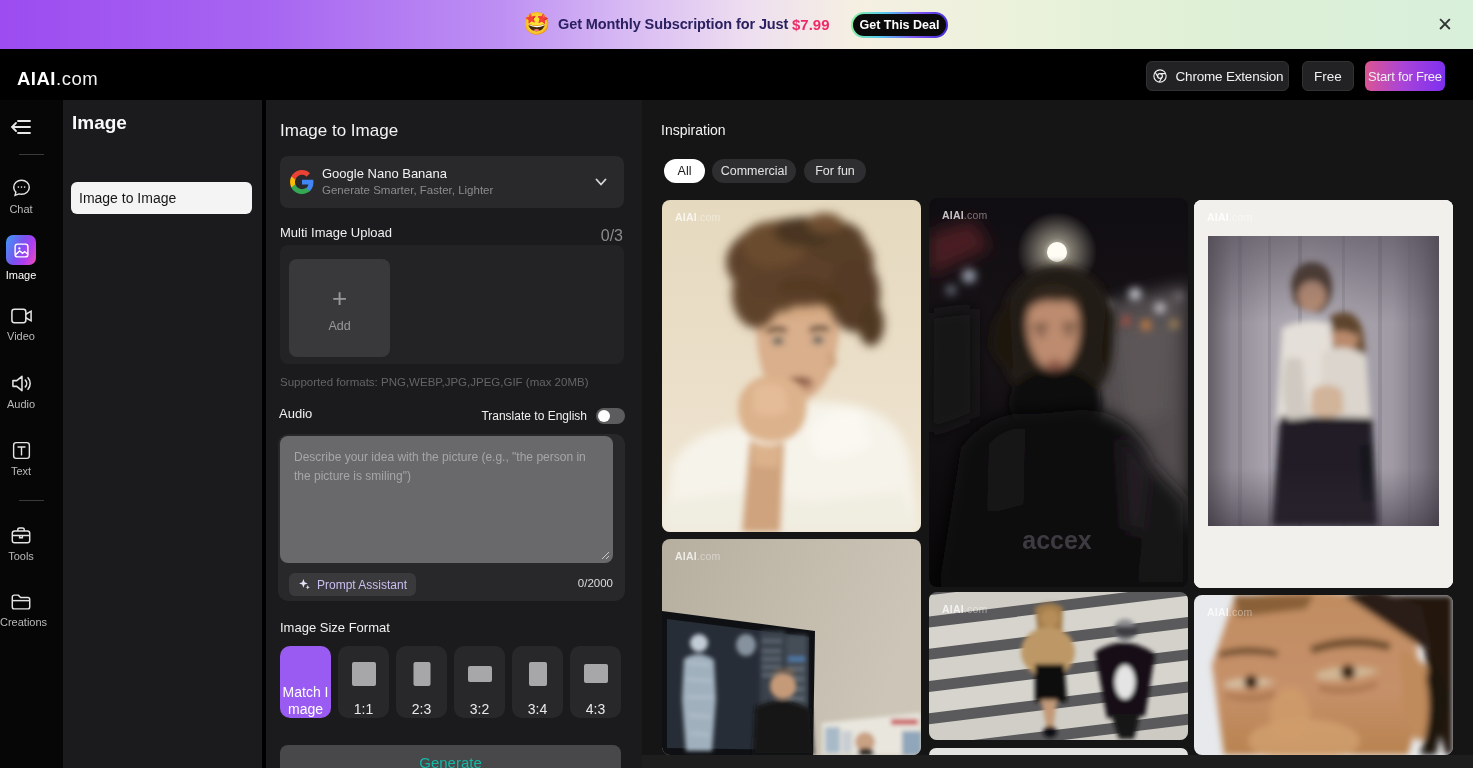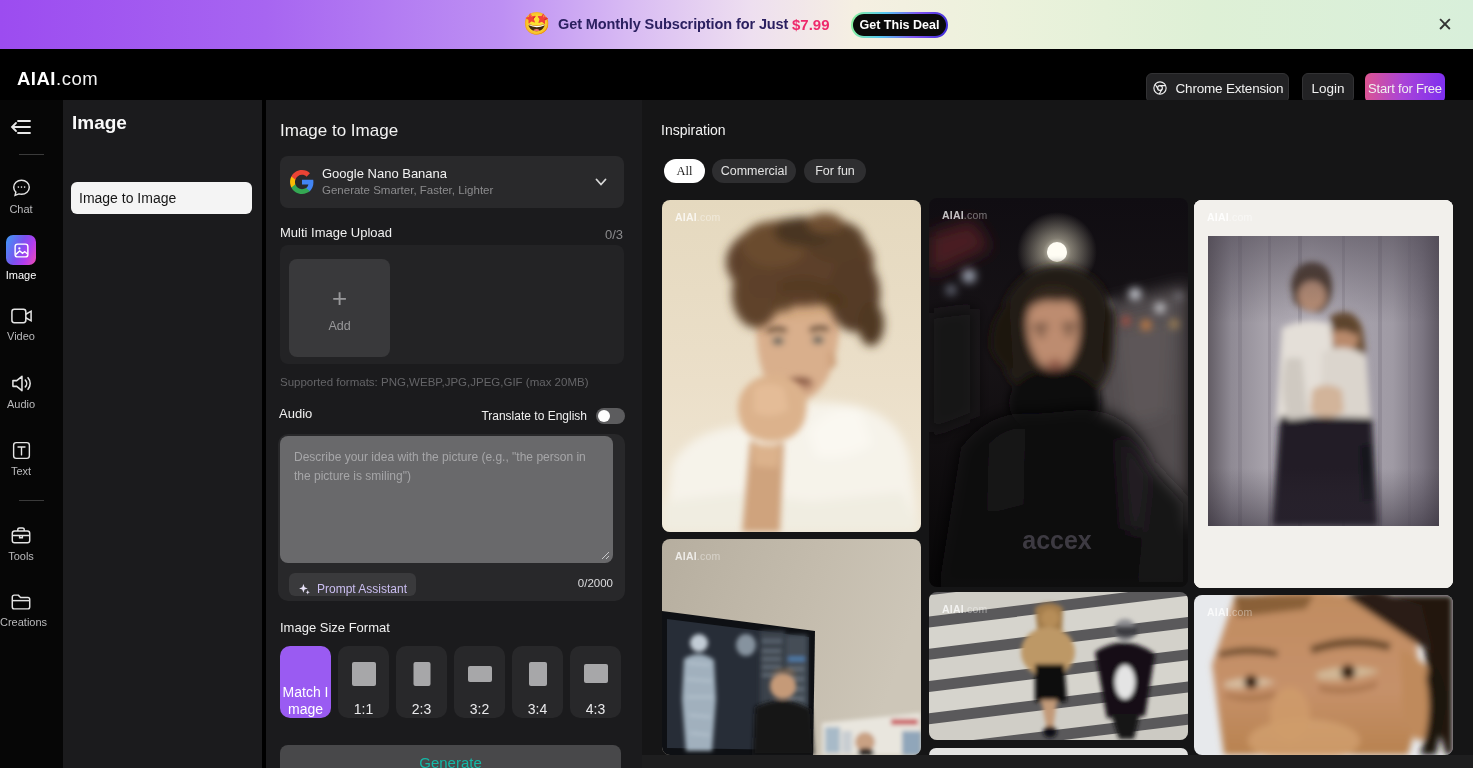--- a/index.html
+++ b/index.html
@@ -20,21 +20,21 @@
                linear-gradient(100deg,#8ff59a,#54c7f0,#7f54f2,#3d2bd8) border-box;
     border:2px solid transparent; color:#fff; font-size:12.5px; font-weight:bold;
     display:flex; align-items:center; justify-content:center; }
   #bclose { position:absolute; left:1437px; top:17px; width:15px; height:15px; color:#333; font-size:19px; line-height:15px; font-weight:400;}
 
   
   #header { left:0; top:49px; width:1473px; height:51px; background:#000; }
   #logo { position:absolute; left:17px; top:19px; color:#fff; font-size:18.5px; letter-spacing:.5px; }
   #logo b { font-weight:800; }
   #logo span { font-weight:300; opacity:.95; }
-  .hbtn { position:absolute; top:24px; height:30px; white-space:nowrap; background:#222224; border:1px solid #323234;
+  .hbtn { position:absolute; top:12px; height:30px; white-space:nowrap; background:#222224; border:1px solid #323234;
     border-radius:6px; color:#f0f0f0; font-size:13.5px; display:flex; align-items:center; justify-content:center; }
   #btn-chrome { left:1146px; width:143px; font-size:13.5px; letter-spacing:-.2px; }
   #btn-chrome svg { margin-right:8px; }
   #btn-login { left:1302px; width:52px; }
   #btn-free { left:1365px; width:80px; border:none; font-size:13px; letter-spacing:-.2px;
     background:linear-gradient(95deg,#dd5590 0%,#a944d8 48%,#7d2ff0 100%); }
 
   
   #rail { left:0; top:100px; width:63px; height:668px; background:#060606; }
   .ritem { position:absolute; left:0; width:42px; text-align:center; }
@@ -53,33 +53,33 @@
   .p1sel { background:#f4f4f4; color:#161616; }
 
   
   #panel2 { left:266px; top:100px; width:376px; height:668px; background:#1b1b1d; }
   #panel2 h2 { position:absolute; left:14px; top:21px; color:#f2f2f2; font-size:17px; font-weight:400; }
   #modelbox { position:absolute; left:14px; top:56px; width:344px; height:52px; background:#29292b; border-radius:8px; }
   #modelbox .t1 { position:absolute; left:42px; top:10px; color:#f2f2f2; font-size:13px; }
   #modelbox .t2 { position:absolute; left:42px; top:28px; color:#8b8b8d; font-size:11.5px; }
   #modelbox .chev { position:absolute; right:16px; top:19px; }
   .plabel { position:absolute; color:#f0f0f0; font-size:13px; }
-  .pright { position:absolute; color:#8b8b8d; font-size:13px; }
+  .pright { position:absolute; color:#8b8b8d; font-size:16px; }
   #upbox { position:absolute; left:14px; top:145px; width:344px; height:119px; background:#232325; border-radius:8px; }
   #uptile { position:absolute; left:9px; top:14px; width:101px; height:98px; background:#39393b; border-radius:8px; text-align:center; }
   #uptile .plus { color:#98989a; font-size:26px; font-weight:300; line-height:26px; margin-top:26px; }
   #uptile .add { color:#98989a; font-size:12.5px; margin-top:8px; }
   #fmt { position:absolute; left:14px; top:276px; color:#646467; font-size:11.5px; }
   #toggle { position:absolute; right:17px; top:308px; width:29px; height:16px; background:#5c5c5e; border-radius:8px; }
   #toggle i { position:absolute; left:2px; top:2px; width:12px; height:12px; border-radius:50%; background:#fdfdfd; }
   #promptbox { position:absolute; left:12px; top:334px; width:347px; height:167px; background:#28282a; border-radius:10px; }
   #ta { position:absolute; left:2px; top:2px; width:333px; height:127px; background:#69696b; border-radius:8px;
        color:#a6a6a8; font-size:12px; padding:12px 14px; line-height:19px; }
   #pa { position:absolute; left:11px; top:139px; height:23px; padding:0 9px; background:#3a3a3c; border-radius:6px;
-       display:flex; align-items:flex-end; color:#cabdf0; font-size:12px; }
+       display:flex; align-items:center; color:#cabdf0; font-size:12px; }
   #pa svg { margin-right:6px; }
   #counter { position:absolute; right:12px; top:143px; color:#dcdcde; font-size:11.5px; }
   .ratio { position:absolute; top:546px; height:72px; border-radius:10px; background:#28282a; }
   .ratio .ic { position:absolute; left:50%; transform:translateX(-50%); top:16px; background:#a7a7a9; border-radius:2px; }
   .ratio .rl { position:absolute; left:0; width:100%; text-align:center; top:55px; color:#eaeaec; font-size:14px; }
   #match { position:absolute; left:14px; top:546px; width:51px; height:72px; border-radius:10px; background:#9a5bf2;
      color:#fff; font-size:14px; text-align:center; line-height:17px; padding-top:38px; }
   #generate { position:absolute; left:14px; top:619px; width:341px; height:34px; background:#48484a; border-radius:8px;
      color:#14b8a6; font-size:15px; display:flex; align-items:center; justify-content:center;margin-top:26px; }
 
@@ -107,21 +107,21 @@
 
   <div class="abs" id="header">
     <div id="logo"><b>AIAI</b><span>.com</span></div>
     <div class="hbtn" id="btn-chrome">
       <svg width="16" height="16" viewBox="0 0 24 24" fill="none" stroke="#f0f0f0" stroke-width="1.7">
         <circle cx="12" cy="12" r="9.2"></circle>
           <circle cx="12" cy="12" r="3.6"></circle>
         <path d="M12 8.4 L20.4 8.4 M9 13.7 L4.8 6.5 M15 13.7 L10.9 20.9"></path>
       </svg>
       Chrome Extension</div>
-    <div class="hbtn" id="btn-login">Login</div>
+    <div class="hbtn" id="btn-login">Free</div>
     <div class="hbtn" id="btn-free">Start for Free</div>
   </div>
 
   <div class="abs" id="rail">
     <div class="ritem" style="top:18px">
       <svg width="22" height="18" viewBox="0 0 22 18" fill="none" stroke="#e8e8e8" stroke-width="1.8" stroke-linecap="round">
         <path d="M8 3 H20 M8 15 H20 M2 9 H20 M6 5 L2 9 L6 13"></path>
       </svg>
     </div>
     <div class="rsep" style="top:54px"></div>
@@ -252,21 +252,21 @@
     <div class="ratio" style="left:304px; width:51px;">
         <div class="ic" style="width:24px;height:19px;top:18px"></div>
         <div class="rl">4:3</div>
       </div>
     <div id="generate">Generate</div>
   </div>
 
   <div class="abs" id="content">
     <h2>Inspiration</h2>
     <div style="position:absolute;left:0;top:655px;width:831px;height:13px;background:#1e1e1f"></div>
-    <div class="chip" style="left:22px; width:41px; background:#fff; color:#1a1a1a;font-family:Liberation Serif, serif;">All</div>
+    <div class="chip" style="left:22px; width:41px; background:#fff; color:#1a1a1a;">All</div>
     <div class="chip" style="left:70px; width:84px;">Commercial</div>
     <div class="chip" style="left:162px; width:62px;">For fun</div>
 
     <div class="card" style="left:20px; top:100px; width:259px; height:332px;">
       <svg width="259" height="332" viewBox="0 0 259 332">
         <defs>
           <filter id="b3" x="-40%" y="-40%" width="180%" height="180%">
               <feGaussianBlur stdDeviation="3"></feGaussianBlur>
             </filter>
           <filter id="b5" x="-40%" y="-40%" width="180%" height="180%">

